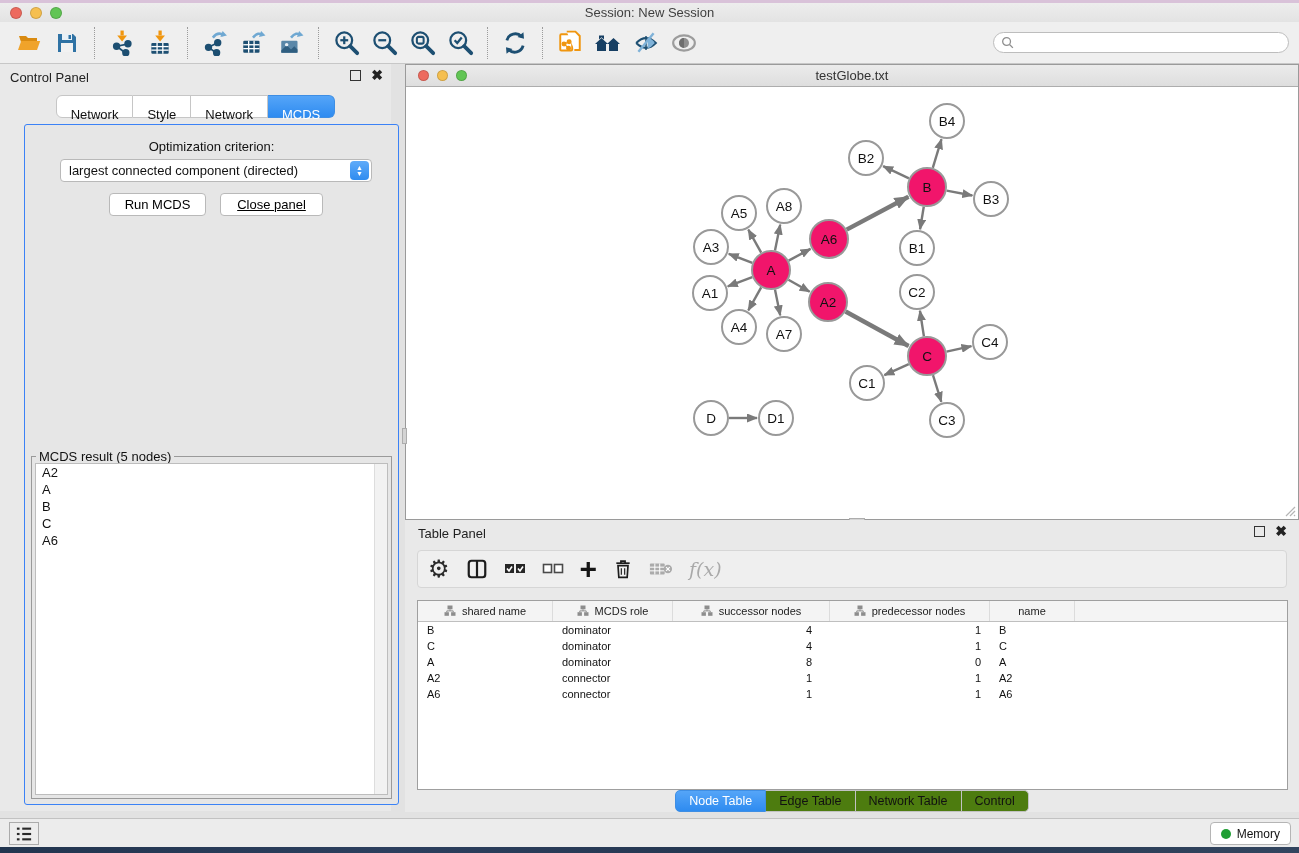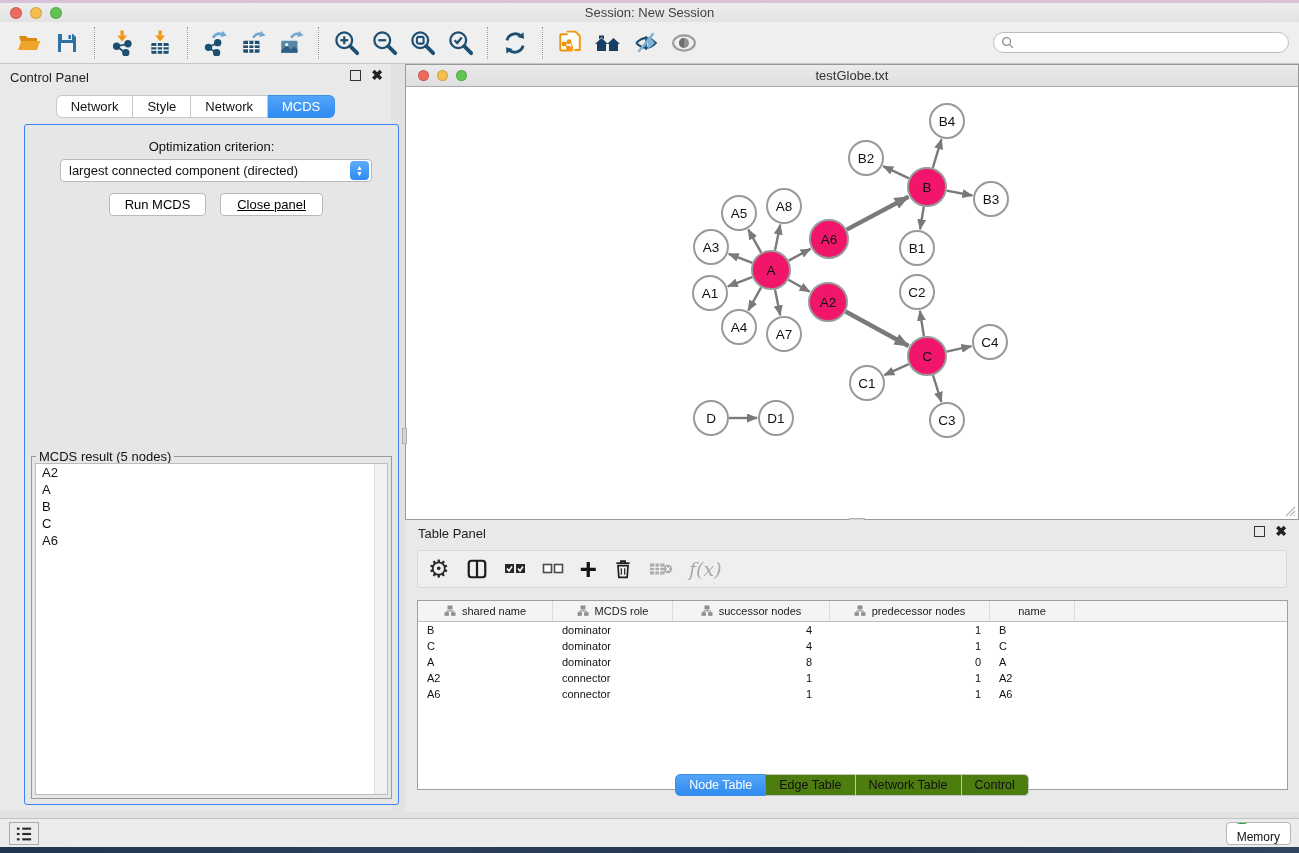--- a/index.html
+++ b/index.html
@@ -22,21 +22,21 @@
   .searchbox input { border:none; outline:none; flex:1; font-size:12px; background:transparent; height:17px; }
 
   
   .control-panel { position:absolute; left:0; top:64px; width:391px; height:747px; background:#E9E9E9; }
   .panel-head { position:relative; height:28px; }
   .panel-head .ph-title { position:absolute; left:10px; top:6px; font-size:13px; color:#222; }
   .ph-icons { position:absolute; right:8px; top:6px; display:flex; gap:10px; align-items:center; }
   .float-box { width:11px; height:11px; border:1.5px solid #333; }
   .close-x { font-size:14px; font-weight:bold; color:#222; line-height:11px; }
   .seg-tabs { position:absolute; top:31px; left:0; width:100%; display:flex; justify-content:center; }
-  .seg-tab { height:23px; line-height:21px; padding:0 14px; background:#fff; border:1px solid #C6C6C6; border-left-width:0; font-size:13px; color:#111; }
+  .seg-tab { height:23px; line-height:21px; padding:8px 14px; background:#fff; border:1px solid #C6C6C6; border-left-width:0; font-size:13px; color:#111; }
   .seg-tab:first-child { border-left-width:1px; border-radius:6px 0 0 6px; }
   .seg-tab:last-child { border-radius:0 6px 6px 0; }
   .seg-tab.sel { background:linear-gradient(#55A5F8,#2E8BF0); border-color:#3E8EE4; color:#fff; }
   .cp-content { position:absolute; left:24px; top:60px; width:375px; height:681px; background:#E6E6E6; border:1px solid #3b82f6; border-radius:3px; }
   .crit-label { position:absolute; top:14px; width:100%; text-align:center; font-size:13px; color:#111; }
   .dropdown { position:absolute; left:35px; top:34px; width:312px; height:23px; background:#fff; border:1px solid #B9B9B9; border-radius:4px; display:flex; align-items:center; }
   .dropdown .dd-text { flex:1; font-size:13px; color:#111; padding-left:8px; white-space:nowrap; overflow:hidden; }
   .dd-stepper { width:19px; height:19px; margin-right:2px; border-radius:4px; background:linear-gradient(#5FABF9,#2F8CF0); display:flex; flex-direction:column; align-items:center; justify-content:center; color:#fff; font-size:7px; line-height:6px; }
   .mac-btn { position:absolute; height:23px; background:#fff; border:1px solid #B9B9B9; border-radius:4px; font-size:13px; color:#000000; display:flex; align-items:center; justify-content:center; }
   .mcds-fieldset { position:absolute; left:6px; top:331px; width:361px; height:343px; border:1px solid #9a9a9a;padding-left:44px; }
@@ -63,30 +63,30 @@
   .gear-glyph { font-size:24px; color:#2b2b2b; line-height:28px; font-family:"DejaVu Sans",sans-serif; }
   .plus-glyph { font-size:30px; font-weight:bold; color:#151515; line-height:26px; }
   .fx-glyph { font-family:"DejaVu Serif",serif; font-style:italic; font-size:19px; color:#A9A9A9; }
   .data-table { position:absolute; left:12px; top:80px; width:871px; height:190px; background:#fff; border:1px solid #9F9F9F; overflow:hidden; }
   .dt-header { display:grid; grid-template-columns:135px 120px 157px 160px 85px 1fr; height:21px; background:#F4F4F4; border-bottom:1px solid #BFBFBF; }
   .dt-hcell { display:flex; align-items:center; justify-content:center; gap:6px; font-size:11px; color:#222; border-right:1px solid #DCDCDC; position:relative; }
   .dt-hcell:last-child { border-right:none; }
   .dt-row { display:grid; grid-template-columns:135px 120px 157px 160px 85px 1fr; height:16px; }
   .dt-cell { font-size:11px; color:#111; line-height:16px; white-space:nowrap; overflow:hidden; }
   .al { padding-left:9px; text-align:left; } .ar { padding-right:18px; text-align:right; } .ar2 { padding-right:9px; text-align:right; }
-  .bottom-tabs { position:absolute; left:0; bottom:16px; width:100%; display:flex; justify-content:center; }
+  .bottom-tabs { position:absolute; left:0; bottom:0; width:100%; display:flex; justify-content:center; }
   .btab { height:22px; line-height:20px; padding:0 13px; background:#4d7c0f; border:1px solid #C2C2C2; border-left-width:0; font-size:12.5px; color:#111; }
   .btab:first-child { border-left-width:1px; border-radius:5px 0 0 5px; }
   .btab:last-child { border-radius:0 5px 5px 0; }
   .btab.sel { background:linear-gradient(#55A5F8,#2E8BF0); border-color:#3E8EE4; color:#fff; }
 
   
   .statusbar { position:absolute; left:0; top:818px; width:1299px; height:29px; background:#ECECEC; border-top:1px solid #C2C2C2; }
   .list-btn { position:absolute; left:9px; top:3px; width:30px; height:23px; background:#EDEDED; border:1px solid #ABABAB; display:flex; align-items:center; justify-content:center; }
-  .memory-btn { position:absolute; right:8px; top:3px; height:23px; background:#fff; border:1px solid #B5B5B5; border-radius:4px; display:flex; align-items:flex-start; gap:6px; padding:0 10px; font-size:12px; color:#111;flex-direction:column; }
+  .memory-btn { position:absolute; right:8px; top:3px; height:23px; background:#fff; border:1px solid #B5B5B5; border-radius:4px; display:flex; align-items:center; gap:6px; padding:0 10px; font-size:12px; color:#111; }
   .mem-dot { width:10px; height:10px; border-radius:50%; background:#1E9E33; }
   .wallpaper { position:absolute; left:0; bottom:0; width:100%; height:6px; background:linear-gradient(90deg,#22354F,#2C3F5E 30%,#24364F 60%,#32455F); }
 
   svg { display:block; }
 </style>
 </head>
 <body>
 
 <div class="screen">
   <div class="top-strip"></div>

